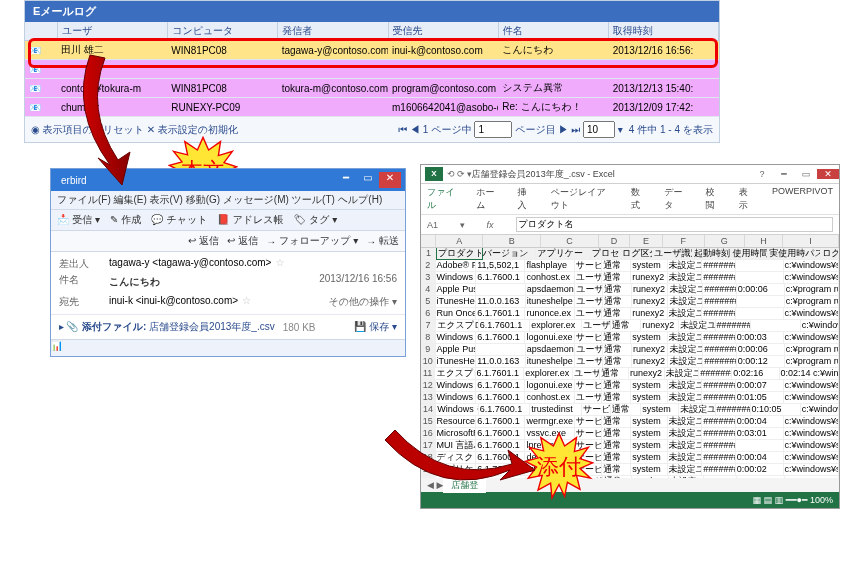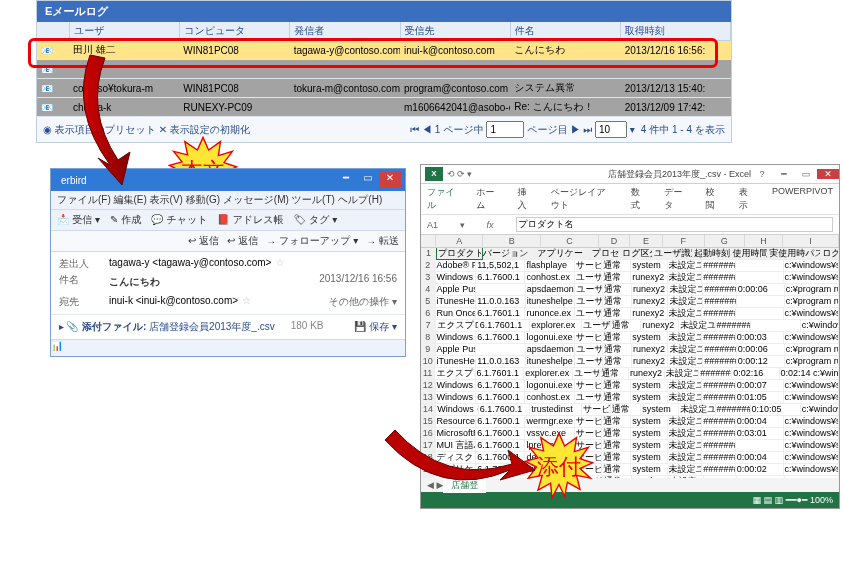--- a/index.html
+++ b/index.html
@@ -1,16 +1,16 @@
 <!DOCTYPE html>
 <html><head>
 <meta charset="utf-8">
 <style>
 body{margin:0;font-family:"Meiryo",sans-serif;font-size:10px;background:#fff;width:844px;height:562px;position:relative;overflow:hidden}
-.email-log{position:absolute;left:36px;top:0;width:694px;background:#a3a3a3;border:1px solid #c0d0e0}
+.email-log{position:absolute;left:24px;top:0;width:694px;background:#f0abfc;border:1px solid #c0d0e0}
 .email-log-title{background:#3c6ebf;color:#fff;padding:3px 8px;font-size:11px;font-weight:bold}
 .email-log-hdr{display:flex;background:#e8eef7;border-bottom:1px solid #c0d0e0;height:18px}
 .email-log-hdr div{flex:1;padding:2px 4px;border-right:1px solid #c0d0e0;color:#2a4b8d;overflow:hidden}
 .email-log-row{display:flex;height:18px;border-bottom:1px solid #e0e6ef;align-items:center}
 .email-log-row div{flex:1;padding:2px 4px;overflow:hidden;white-space:nowrap}
 .email-log-row .ic{flex:0 0 24px}
 .email-log-hl{background:#ffe48a}
 .redbox{position:absolute;border:3px solid #e00;border-radius:6px;left:28px;top:38px;width:684px;height:24px;pointer-events:none}
 .email-log-foot{display:flex;align-items:center;padding:4px 6px;color:#2a4b8d;background:#f4f7fb;gap:6px}
 .email-log-foot .l{flex:1}
@@ -25,27 +25,27 @@
 .mail-tb{background:#eef2fb;padding:3px 6px;color:#333;border-bottom:1px solid #cfd9ea;display:flex;gap:10px;align-items:center}
 .mail-tb2{background:#f7f9fd;padding:3px 6px;color:#333;border-bottom:1px solid #cfd9ea;display:flex;gap:8px;justify-content:flex-end}
 .mail-hdr{padding:4px 8px;border-bottom:1px solid #e3e8f1}
 .mail-hdr .row{display:flex;padding:1px 0}
 .mail-hdr .lab{color:#666;width:50px}
 .mail-hdr .val{flex:1}
 .mail-hdr .date{color:#666}
 .mail-hdr .star{color:#c0c0c0;margin-left:4px}
 .mail-subj{font-weight:bold;color:#333;padding:2px 0 4px 0}
 .mail-body{padding:10px 12px;min-height:90px;line-height:1.5;border-bottom:1px solid #e3e8f1}
-.mail-att{padding:5px 8px;display:flex;color:#2a4b8d;gap:16px}
+.mail-att{padding:5px 8px;display:flex;align-items:center;color:#2a4b8d;gap:8px}
 .mail-sb{background:#eef2fb;height:16px;border-top:1px solid #cfd9ea}
 
 .xl{position:absolute;left:420px;top:164px;width:418px;border:1px solid #999;background:#fff;font-size:9px}
 .xl-title{background:#fff;display:flex;align-items:center;height:18px;border-bottom:1px solid #d0d0d0}
 .xl-title .logo{width:18px;height:14px;background:#217346;color:#fff;text-align:center;font-weight:bold;margin:0 4px;font-size:8px;line-height:14px}
-.xl-title .t{flex:1;text-align:right;color:#444}
+.xl-title .t{flex:1;text-align:left;color:#444}
 .xl-title .w{width:22px;text-align:center;color:#666}
 .xl-title .x{background:#c84040;color:#fff}
 .xl-ribbon{background:#fff;padding:2px 6px;color:#444;border-bottom:1px solid #e0e0e0;display:flex;gap:18px}
 .xl-ribbon span:first-child{color:#217346}
 .xl-fx{display:flex;align-items:center;padding:2px 6px;border-bottom:1px solid #d0d0d0;gap:22px;color:#666}
 .xl-fx input{flex:1;border:1px solid #ccc;height:13px;font-size:9px;padding:0 2px}
 .xl-colhdr{display:flex;background:#f0f0f0;border-bottom:1px solid #ccc}
 .xl-colhdr div{border-right:1px solid #d8d8d8;text-align:center;color:#555;padding:1px 0}
 .xlc0{width:16px}.xlc1{width:52px}.xlc2{width:64px}.xlc3{width:64px}.xlc4{width:34px}.xlc5{width:36px}.xlc6{width:46px}.xlc7{width:44px}.xlc8{width:42px}.xlc9{width:62px}
 .xl-grid{height:230px;overflow:hidden}

